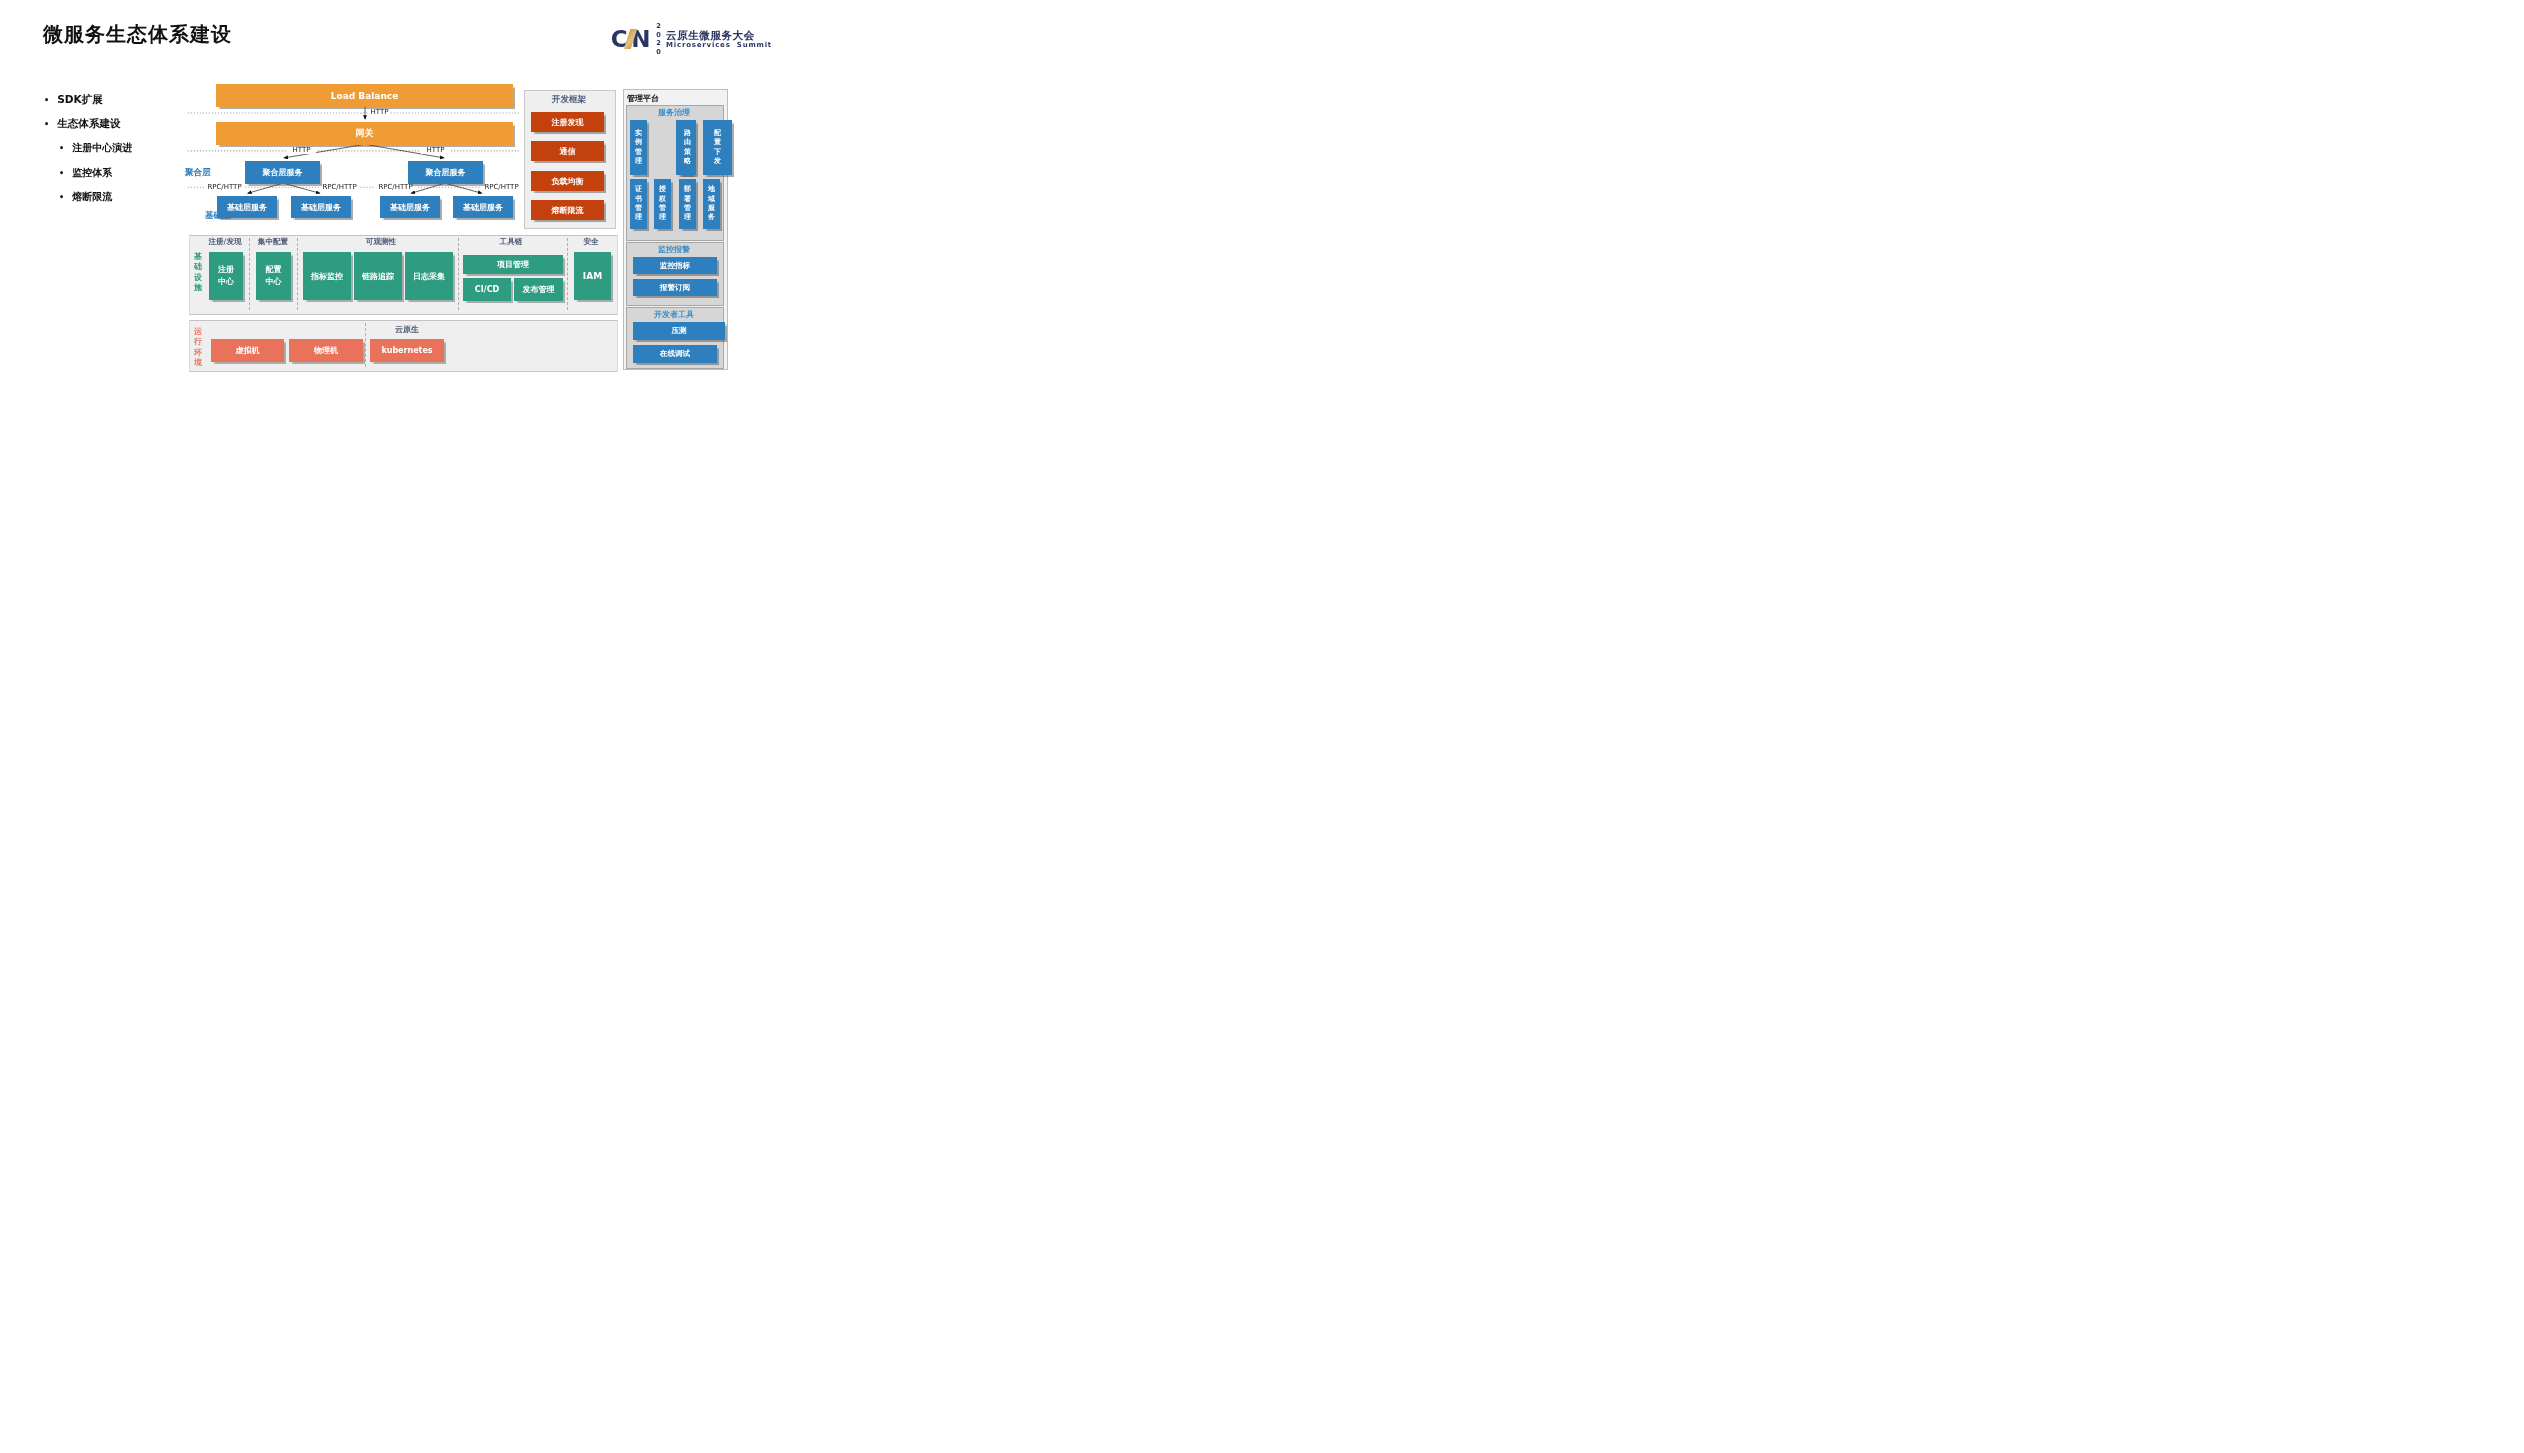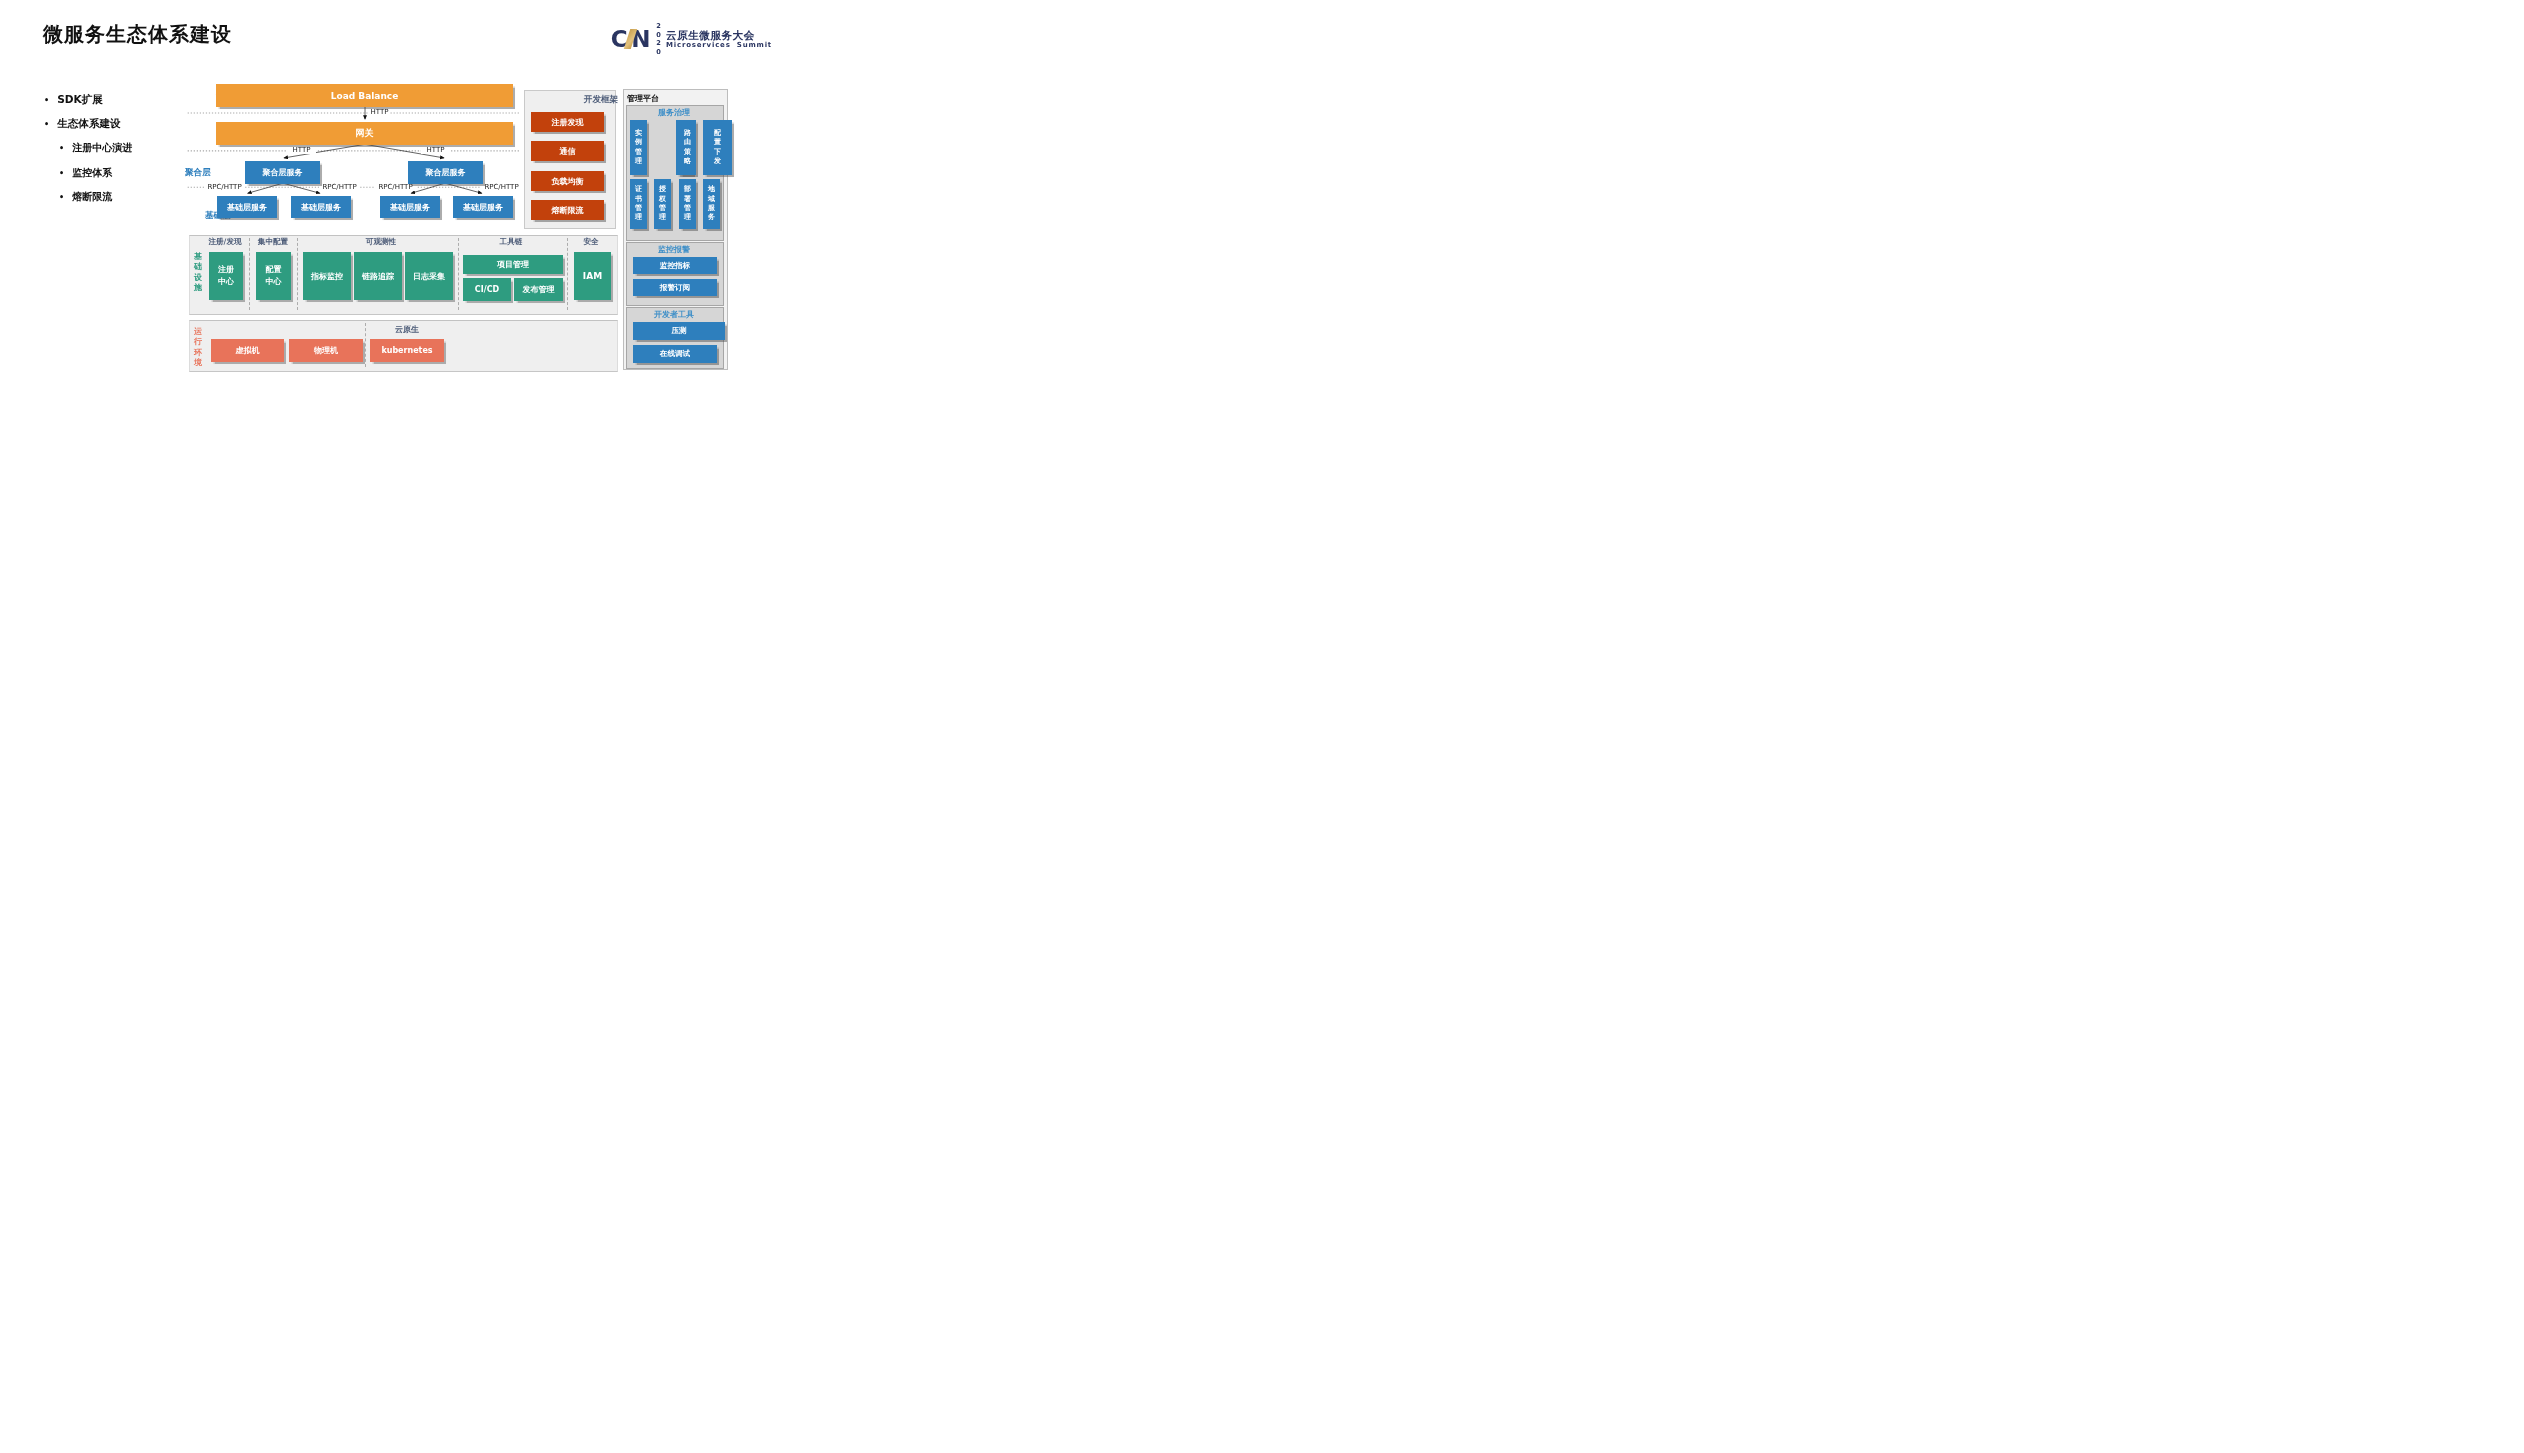--- a/index.html
+++ b/index.html
@@ -206,21 +206,21 @@
   <div class="abs vlabel" style="left:194px; top:327px; color:#E8735A;">
       <span>运行环境</span>
     </div>
   <div class="abs sep-v" style="left:365px; top:323px; height:44px;"></div>
   <div class="abs col-header" style="left:382px; top:324px; width:50px; font-size:8px;">云原生</div>
   <div class="abs box-salmon" style="left:211px; top:339px; width:73px; height:23px;">虚拟机</div>
   <div class="abs box-salmon" style="left:289px; top:339px; width:74px; height:23px;">物理机</div>
   <div class="abs box-salmon" style="left:370px; top:339px; width:74px; height:23px;">kubernetes</div>
 
   <div class="abs frame-panel" style="left:524px; top:90px; width:90px; height:137px;"></div>
-  <div class="abs frame-header" style="left:524px; top:94px; width:90px;padding-left:32px;">开发框架</div>
+  <div class="abs frame-header" style="left:524px; top:94px; width:90px;">开发框架</div>
   <div class="abs btn-blue" style="left:531px; top:112px; width:73px; height:20px;">注册发现</div>
   <div class="abs btn-blue" style="left:531px; top:141px; width:73px; height:20px;">通信</div>
   <div class="abs btn-blue" style="left:531px; top:171px; width:73px; height:20px;">负载均衡</div>
   <div class="abs btn-blue" style="left:531px; top:200px; width:73px; height:20px;">熔断限流</div>
 
   <div class="abs mgmt-panel" style="left:623px; top:89px; width:103px; height:279px;"></div>
   <div class="abs mgmt-header" style="left:627px; top:93px;">管理平台</div>
 
   <div class="abs subpanel" style="left:626px; top:105px; width:96px; height:134px;"></div>
   <div class="abs sub-header" style="left:626px; top:107px; width:96px;">服务治理</div>

